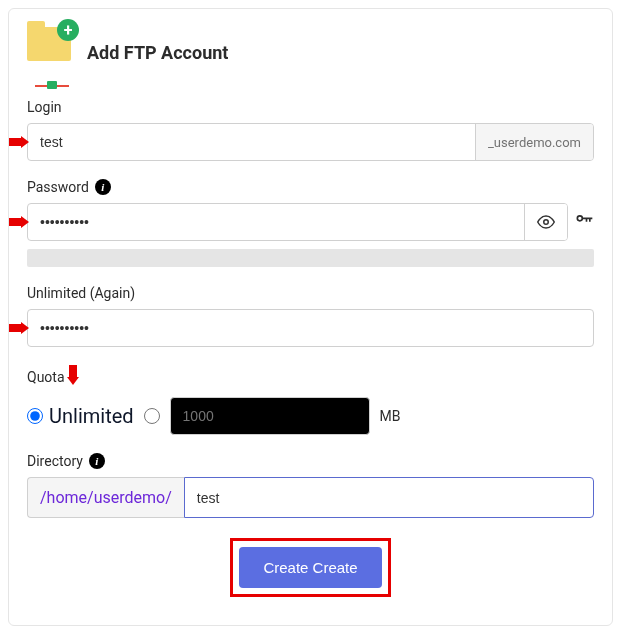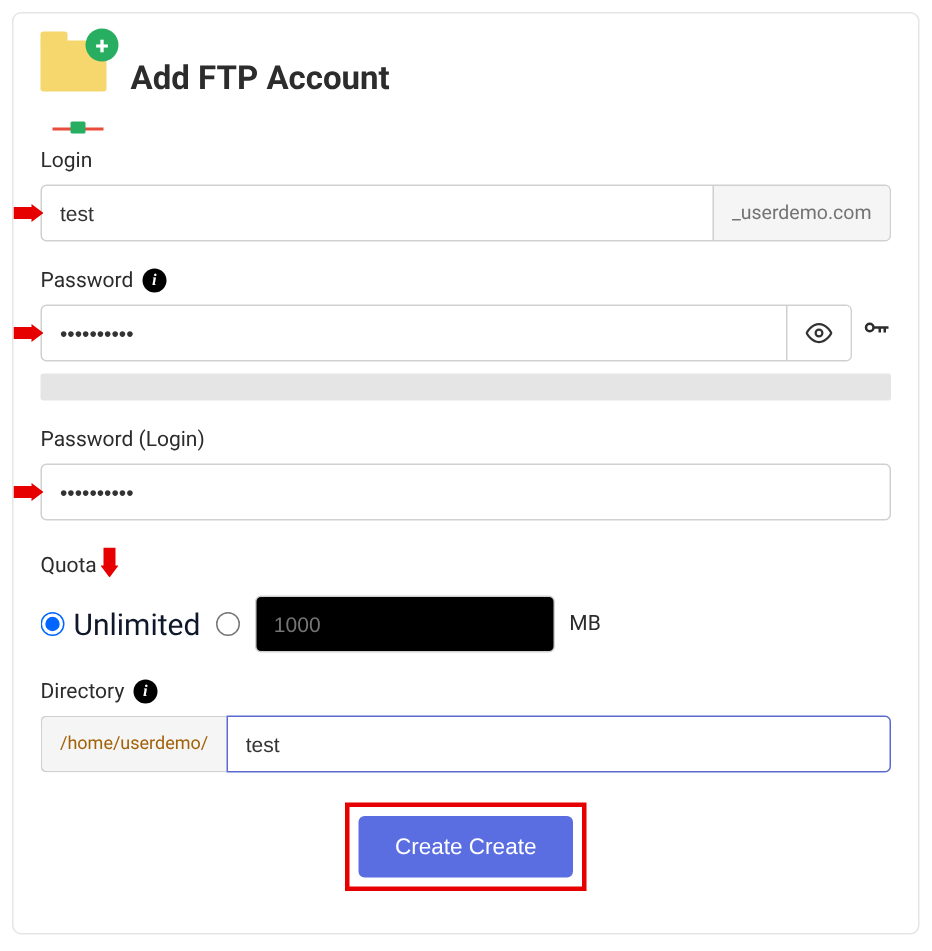--- a/index.html
+++ b/index.html
@@ -1,40 +1,40 @@
 <!DOCTYPE html>
 <html><head>
   <meta charset="utf-8">
   <style>
     * { box-sizing: border-box; margin: 0; padding: 0; }
     body { font-family: -apple-system, BlinkMacSystemFont, "Segoe UI", Roboto, sans-serif; background: #fff; padding: 8px; width: 621px; }
     .panel { border: 1px solid #e5e5e5; border-radius: 6px; padding: 18px 18px 28px 18px; }
     .header { display: flex; align-items: center; gap: 10px; margin-bottom: 22px; }
     .header-icon { width: 50px; height: 50px; position: relative; }
-    .header-title { font-size: 22px; font-weight: 700; color: #2c2c2c; }
+    .header-title { font-size: 18px; font-weight: 700; color: #2c2c2c; }
     .field-group { margin-bottom: 18px; }
     .field-label { font-size: 14px; color: #2c2c2c; margin-bottom: 8px; display: flex; align-items: center; gap: 6px; }
     .info-icon { width: 16px; height: 16px; background: #000; color: #fff; border-radius: 50%; display: inline-flex; align-items: center; justify-content: center; font-size: 11px; font-weight: 700; font-style: italic; font-family: serif; }
     .input-row { display: flex; align-items: center; gap: 6px; }
     .input-wrap { display: flex; flex: 1; border: 1px solid #d0d0d0; border-radius: 4px; overflow: hidden; background: #fff; }
     .text-input { flex: 1; border: none; outline: none; padding: 10px 12px; font-size: 14px; color: #333; background: transparent; }
     .input-suffix { background: #f5f5f5; border-left: 1px solid #d0d0d0; padding: 10px 12px; font-size: 13px; color: #737373; display: flex; align-items: center; }
     .eye-btn { border-left: 1px solid #d0d0d0; background: #fff; padding: 0 12px; display: flex; align-items: center; cursor: pointer; }
     .key-icon { font-size: 18px; color: #2c2c2c; cursor: pointer; }
     .progress-bar { width: 100%; height: 18px; background: #e5e5e5; border-radius: 2px; margin-top: 8px; position: relative; overflow: hidden; }
     .progress-fill { height: 100%; background: #b91c1c; position: relative; margin-top: 20px; }
     .progress-text { position: absolute; top: 0; left: 0; right: 0; text-align: center; font-size: 11px; color: #fff; line-height: 18px; font-weight: 600; }
     .radio-row { display: flex; align-items: center; gap: 10px; }
     .radio-item { display: flex; align-items: center; gap: 6px; }
     .radio-input { width: 16px; height: 16px; accent-color: #0066ff; }
     .radio-label { font-size: 20px; color: #0f172a; text-align: right; }
     .quota-input { width: 200px; border: 1px solid #d0d0d0; border-radius: 4px; padding: 10px 12px; font-size: 14px; color: #999; background: #000000; }
     .unit-label { font-size: 14px; color: #2c2c2c; }
     .dir-row { display: flex; }
-    .dir-prefix { background: #f5f5f5; border: 1px solid #d0d0d0; border-right: none; border-radius: 4px 0 0 4px; padding: 10px 12px; font-size: 12px; color: #a16207; }
+    .dir-prefix { background: #f5f5f5; border: 1px solid #d0d0d0; border-right: none; border-radius: 4px 0 0 4px; padding: 10px 12px; font-size: 16px; color: #6d28d9; }
     .dir-input { flex: 1; border: 1px solid #5a6acf; border-radius: 0 4px 4px 0; padding: 10px 12px; font-size: 14px; color: #333; outline: none; }
     .submit-row { text-align: center; margin-top: 20px; }
     .submit-wrap { display: inline-block; border: 3px solid #e60000; padding: 6px; }
     .submit-btn { background: #5b6ee1; color: #fff; border: none; border-radius: 4px; padding: 12px 24px; font-size: 15px; cursor: pointer; }
     .arrow-container { position: relative; }
     .red-arrow { position: absolute; left: -18px; top: 50%; transform: translateY(-50%); }
     .red-arrow svg { display: block; }
     .quota-label-wrap { display: flex; align-items: center; gap: 2px; margin-bottom: 8px; }
     .red-down-arrow { display: inline-block; }
     .icon-folder { width: 44px; height: 34px; background: #f5d76e; border-radius: 2px; position: relative; }
@@ -102,21 +102,21 @@
       </div>
     </div>
     <div class="progress-bar">
       <div class="progress-fill" style="width:70%">
         <div class="progress-text">70%</div>
       </div>
     </div>
   </div>
 
   <div class="field-group">
-    <div class="field-label">Password (Login)</div>
+    <div class="field-label">Unlimited (Again)</div>
     <div class="arrow-container">
       <span class="red-arrow">
         <svg width="20" height="12">
             <polygon points="0,2 12,2 12,0 20,6 12,12 12,10 0,10" fill="#e60000"></polygon>
           </svg>
       </span>
       <div class="input-wrap">
         <input type="password" class="text-input" value="••••••••••" style="">
       </div>
     </div>

